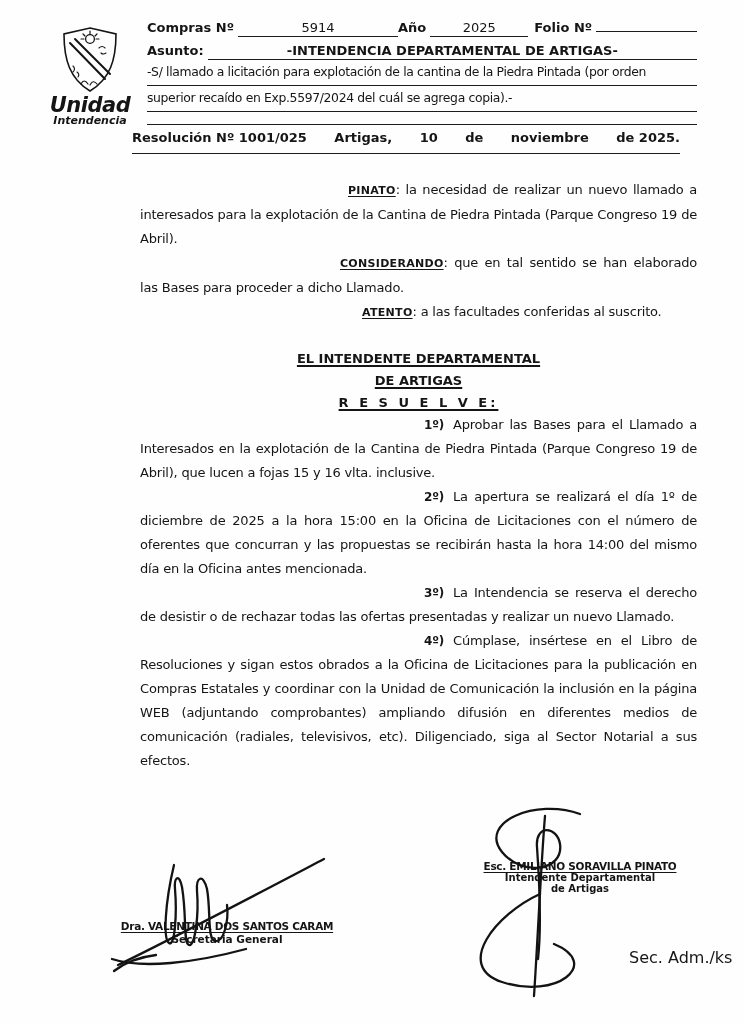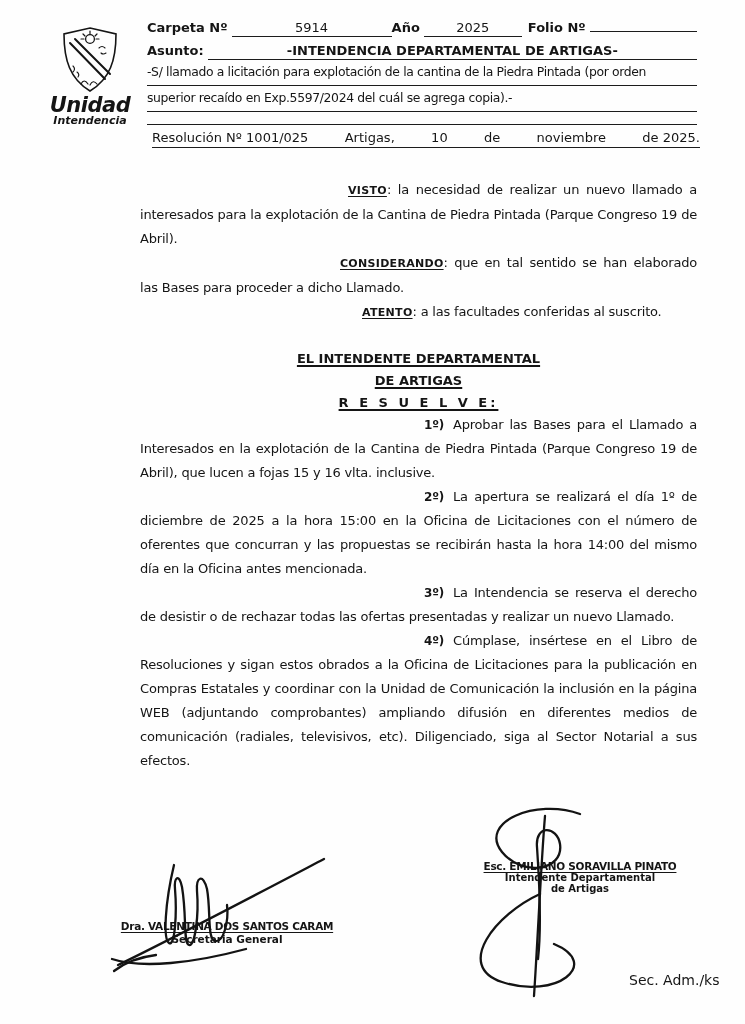--- a/index.html
+++ b/index.html
@@ -20,23 +20,23 @@
   .seg{border-bottom:1.6px solid #1c1c1c;text-align:center;padding-bottom:1px;margin-left:4px;}
   .seg1{width:160px;}
   .seg2{width:98px;margin-right:6px;}
   .seg3{flex:1;}
   .segA{flex:1;font-weight:bold;}
   .r2{margin-top:6px;}
   .subject-line{border-bottom:1.6px solid #1c1c1c;white-space:nowrap;overflow:hidden;
     font-size:12.4px;letter-spacing:-0.35px;padding:4px 0 6px;}
   .rule-empty{height:12px;border-bottom:1.6px solid #1c1c1c;}
   
-  .resline{position:absolute;left:152px;top:130px;width:548px;display:flex;
-    justify-content:space-between;align-items:baseline;font-weight:normal;font-size:13px;
-    border-bottom:1.7px solid #1c1c1c;padding-bottom:2px;}
+  .resline{position:absolute;left:132px;top:130px;width:548px;display:flex;
+    justify-content:space-between;align-items:baseline;font-weight:bold;font-size:13px;
+    border-bottom:1.7px solid #1c1c1c;padding-bottom:8px;}
   
   .body{position:absolute;left:140px;top:178px;width:557px;}
   .body p{margin:0;text-align:justify;font-size:13px;letter-spacing:-0.2px;line-height:24px;}
   .kw{font-size:11px;font-weight:bold;text-decoration:underline;text-decoration-thickness:1.4px;
       text-underline-offset:2px;letter-spacing:0.3px;}
   .p-visto{text-indent:208px;margin-top:4px;}
   .p-cons{text-indent:200px;margin-top:14px;}
   .p-atento{text-indent:222px;margin-top:30px;}
   .heading{margin-top:22px;text-align:center;line-height:21px;}
   .heading span{font-size:13px;font-weight:bold;text-decoration:underline;
@@ -51,21 +51,21 @@
   .sig-svg{position:absolute;z-index:3;pointer-events:none;}
   .sig-left-svg{left:110px;top:843px;}
   .sig-right-svg{left:450px;top:804px;}
   .sig-block{position:absolute;text-align:center;z-index:2;}
   .sig-left-block{left:116px;top:920px;width:222px;}
   .sig-right-block{left:476px;top:860px;width:208px;}
   .sig-name{font-size:10.5px;font-weight:bold;letter-spacing:-0.3px;text-decoration:underline;
       text-decoration-thickness:1.4px;text-underline-offset:2px;white-space:nowrap;}
   .sig-title{font-size:10.5px;font-weight:bold;margin-top:1px;}
   .sig-title2{font-size:10px;font-weight:bold;}
-  .adm-note{position:absolute;left:629px;top:948px;font-size:14px;z-index:4;margin-top:24px;}
+  .adm-note{position:absolute;left:629px;top:948px;font-size:16px;z-index:4;}
 </style>
 </head>
 <body>
 
 <div class="page">
 
   <div class="logo">
     <svg width="62" height="68" viewBox="0 0 62 68">
       <g fill="none" stroke="#151515" stroke-width="1.6" stroke-linecap="round">
         <path d="M31,2 L57,8 C57,34 51,53 31,65 C11,53 5,34 5,8 Z"></path>
@@ -76,21 +76,21 @@
         <path d="M14,40 q3,3 0,6 M18,46 q3,2 1,5" stroke-width="1.1"></path>
         <path d="M22,58 q3,-6 7,0 M31,59 q3,-6 7,-1" stroke-width="1.2"></path>
       </g>
     </svg>
     <div class="logo-name">Unidad</div>
     <div class="logo-sub">Intendencia</div>
   </div>
 
   <div class="header">
     <div class="hrow">
-      <b>Carpeta Nº</b>
+      <b>Compras Nº</b>
       <span class="seg seg1">5914</span>
       <b>Año</b>
       <span class="seg seg2">2025</span>
       <b>Folio Nº</b>
       <span class="seg seg3"></span>
     </div>
     <div class="hrow r2">
       <b>Asunto:</b>
       <span class="seg segA">-INTENDENCIA DEPARTAMENTAL DE ARTIGAS-</span>
     </div>
@@ -102,21 +102,21 @@
   <div class="resline">
     <span>Resolución  Nº  1001/025</span>
     <span>Artigas,</span>
     <span>10</span>
     <span>de</span>
     <span>noviembre</span>
     <span>de  2025.</span>
   </div>
 
   <div class="body">
-    <p class="p-visto"><span class="kw">VISTO</span><span>: la necesidad de realizar un nuevo llamado a interesados para la explotación de la Cantina de Piedra Pintada (Parque Congreso 19 de Abril).</span></p>
+    <p class="p-visto"><span class="kw">PINATO</span><span>: la necesidad de realizar un nuevo llamado a interesados para la explotación de la Cantina de Piedra Pintada (Parque Congreso 19 de Abril).</span></p>
 
     <p class="p-cons"><span class="kw">CONSIDERANDO</span><span>: que en tal sentido se han elaborado las Bases para proceder a dicho Llamado.</span></p>
 
     <p class="p-atento"><span class="kw">ATENTO</span><span>: a las facultades conferidas al suscrito.</span></p>
 
     <div class="heading">
       <div><span>EL  INTENDENTE DEPARTAMENTAL</span></div>
       <div><span>DE ARTIGAS</span></div>
       <div><span class="resuelve">R E S U E L V E:</span></div>
     </div>

